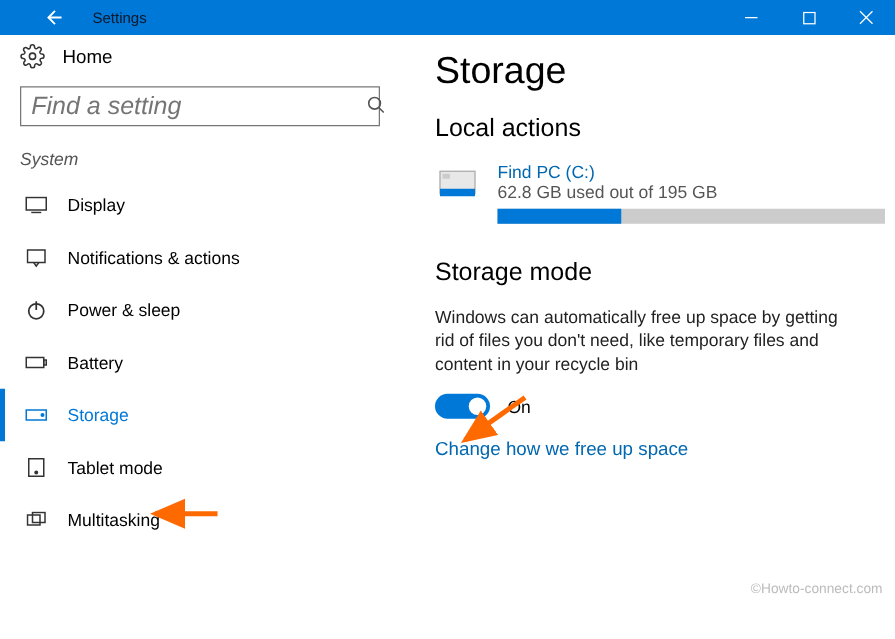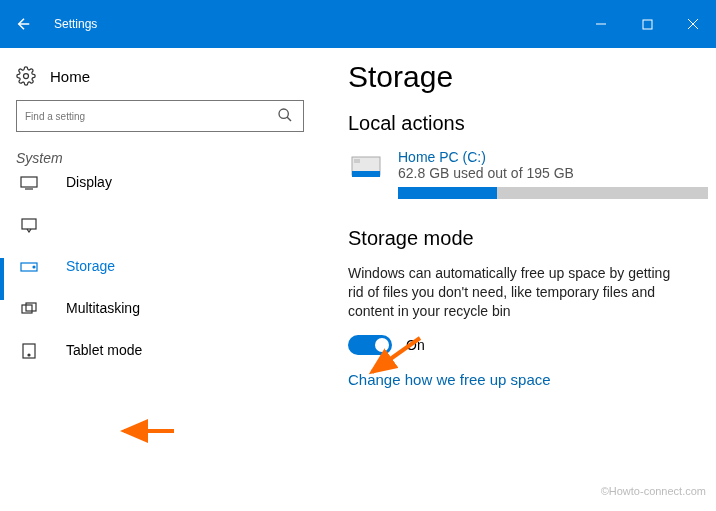--- a/index.html
+++ b/index.html
@@ -1,31 +1,31 @@
 <!DOCTYPE html>
 <html><head>
 <meta charset="utf-8">
 <style>
   * { box-sizing: border-box; margin: 0; padding: 0; }
   html, body { width: 716px; height: 511px; font-family: "Segoe UI", Arial, sans-serif; background: #fff; overflow: hidden; }
-  .titlebar { height: 48px; background: #0078d7; color: #ffffff; display: flex; align-items: center; }
+  .titlebar { height: 28px; background: #0078d7; color: #0f172a; display: flex; align-items: center; padding-left: 20px; }
   .back-btn { width: 48px; height: 32px; display:flex; align-items:center; justify-content:center; cursor:pointer; }
   .title { font-size: 12px; padding-left: 6px; flex: 1; }
   .win-ctrls { display:flex; }
   .win-ctrl { width: 46px; height:32px; display:flex; align-items:center; justify-content:center; cursor:pointer; }
   .body { display:flex; height: calc(511px - 32px); }
-  .sidebar { width: 320px; padding: 12px 8px 0 8px; position:relative; }
+  .sidebar { width: 320px; padding: 1px 8px 0 8px; position:relative; }
   .home { display:flex; align-items:center; gap:14px; padding: 6px 8px 14px 8px; }
   .home .icon { width:20px; height:20px; display:flex; align-items:center; justify-content:center; color:#333; }
   .home-label { font-size:15px; color:#000; }
   .search-wrap { margin: 0 8px 18px 8px; border:1px solid #777; height:32px; display:flex; align-items:center; padding:0 8px; }
-  .search-wrap input { flex:1; border:none; outline:none; font-size:10px; color:#666; background:transparent; }
+  .search-wrap input { flex:1; border:none; outline:none; font-size:20px; color:#666; font-style:italic; background:transparent; }
   .search-wrap .sicon { width:18px; height:18px; color:#555; }
   .category { font-size:14px; color:#555; padding: 0 8px 8px 8px; font-style: italic; }
-  .nav-item { display:flex; align-items:flex-start; gap:28px; height:42px; padding:0 8px 0 12px; font-size:14px; cursor:pointer; position:relative; }
+  .nav-item { display:flex; align-items:center; gap:16px; height:42px; padding:0 8px 0 12px; font-size:14px; cursor:pointer; position:relative; }
   .nav-item .nicon { width:18px; height:18px; display:flex; align-items:center; justify-content:center; color:#333; }
   .nav-item.selected { color:#0078d7; }
   .nav-item.selected::before { content:""; position:absolute; left:-8px; top:0; bottom:0; width:4px; background:#0078d7; }
   .nav-item.selected .nicon { color:#0078d7; }
   .nav-label { }
   .content { flex:1; padding: 12px 18px 0 28px; overflow:hidden; position:relative; }
   h1.page-title { font-weight:300; font-size:30px; margin-bottom:18px; }
   h2.section { font-weight:400; font-size:20px; margin: 6px 0 14px 0; }
   .disk-row { display:flex; align-items:flex-start; gap:14px; margin-bottom:28px; }
   .disk-icon { width:36px; height:36px; display:flex; align-items:center; justify-content:center; }
@@ -109,47 +109,66 @@
         </span>
       <span class="nav-label">Display</span>
     </div>
     <div class="nav-item">
       <span class="nicon">
           <svg width="16" height="15" viewBox="0 0 16 15" fill="none" stroke="currentColor" stroke-width="1.2">
             <rect x="1" y="1" width="14" height="10"></rect>
             <path d="M6 11l2 3 2-3"></path>
           </svg>
         </span>
+      <span class="nav-label">Notifications &amp; actions</span>
+    </div>
+    <div class="nav-item">
+      <span class="nicon">
+          <svg width="16" height="16" viewBox="0 0 16 16" fill="none" stroke="currentColor" stroke-width="1.4">
+            <circle cx="8" cy="9" r="6"></circle>
+            <line x1="8" y1="1" x2="8" y2="8"></line>
+          </svg>
+        </span>
+      <span class="nav-label">Power &amp; sleep</span>
+    </div>
+    <div class="nav-item">
+      <span class="nicon">
+          <svg width="18" height="12" viewBox="0 0 18 12" fill="none" stroke="currentColor" stroke-width="1.2">
+            <rect x="1" y="2" width="14" height="8"></rect>
+            <rect x="15" y="4" width="2" height="4"></rect>
+          </svg>
+        </span>
+      <span class="nav-label">Battery</span>
     </div>
     <div class="nav-item selected">
       <span class="nicon">
           <svg width="18" height="10" viewBox="0 0 18 10" fill="none" stroke="currentColor" stroke-width="1.2">
             <rect x="1" y="1" width="16" height="8"></rect>
             <circle cx="14" cy="5" r="1" fill="currentColor"></circle>
           </svg>
         </span>
       <span class="nav-label">Storage</span>
     </div>
     <div class="nav-item">
       <span class="nicon">
+          <svg width="14" height="16" viewBox="0 0 14 16" fill="none" stroke="currentColor" stroke-width="1.2">
+            <rect x="1" y="1" width="12" height="14"></rect>
+            <circle cx="7" cy="12" r="1" fill="currentColor"></circle>
+          </svg>
+        </span>
+      <span class="nav-label">Tablet mode</span>
+    </div>
+    <div class="nav-item">
+      <span class="nicon">
           <svg width="16" height="14" viewBox="0 0 16 14" fill="none" stroke="currentColor" stroke-width="1.2">
             <rect x="1" y="3" width="10" height="8"></rect>
             <rect x="5" y="1" width="10" height="8"></rect>
           </svg>
         </span>
       <span class="nav-label">Multitasking</span>
-    </div>
-    <div class="nav-item">
-      <span class="nicon">
-          <svg width="14" height="16" viewBox="0 0 14 16" fill="none" stroke="currentColor" stroke-width="1.2">
-            <rect x="1" y="1" width="12" height="14"></rect>
-            <circle cx="7" cy="12" r="1" fill="currentColor"></circle>
-          </svg>
-        </span>
-      <span class="nav-label">Tablet mode</span>
     </div>
 
     <svg class="arrow" style="left:116px; top:369px;" width="60" height="28">
       <defs>
           <marker id="ah1" markerWidth="8" markerHeight="8" refX="6" refY="3" orient="auto">
             <path d="M0,0 L7,3 L0,6 Z" fill="#ff6a00"></path>
           </marker>
         </defs>
       <line x1="58" y1="14" x2="8" y2="14" stroke="#ff6a00" stroke-width="4" marker-end="url(#ah1)"></line>
     </svg>
@@ -161,21 +180,21 @@
     <h2 class="section">Local actions</h2>
     <div class="disk-row">
       <div class="disk-icon">
         <svg width="36" height="36" viewBox="0 0 36 36">
             <rect x="4" y="8" width="28" height="18" fill="#e8e8e8" stroke="#aaa"></rect>
             <rect x="4" y="22" width="28" height="6" fill="#0078d7"></rect>
             <rect x="6" y="10" width="6" height="4" fill="#ccc"></rect>
           </svg>
       </div>
       <div class="disk-info">
-        <div class="disk-name">Home PC (C:)</div>
+        <div class="disk-name">Find PC (C:)</div>
         <div class="disk-usage">62.8 GB used out of 195 GB</div>
         <div class="bar">
           <div class="bar-fill" style="width: 32%;"></div>
         </div>
       </div>
     </div>
 
     <h2 class="section">Storage mode</h2>
     <div class="sense-desc">Windows can automatically free up space by getting rid of files you don't need, like temporary files and content in your recycle bin</div>
     <div class="toggle-row">

